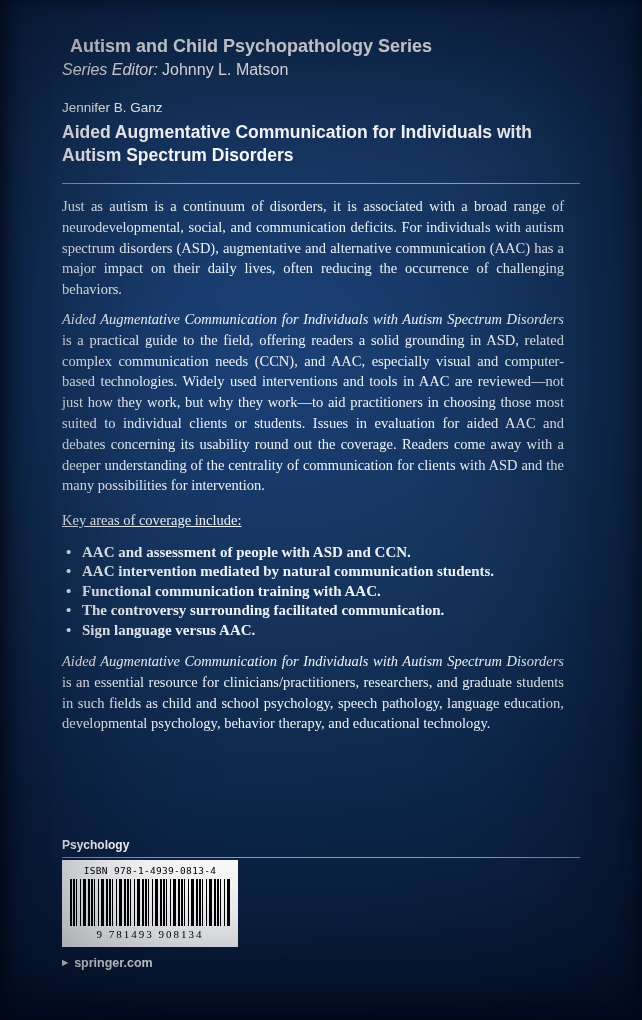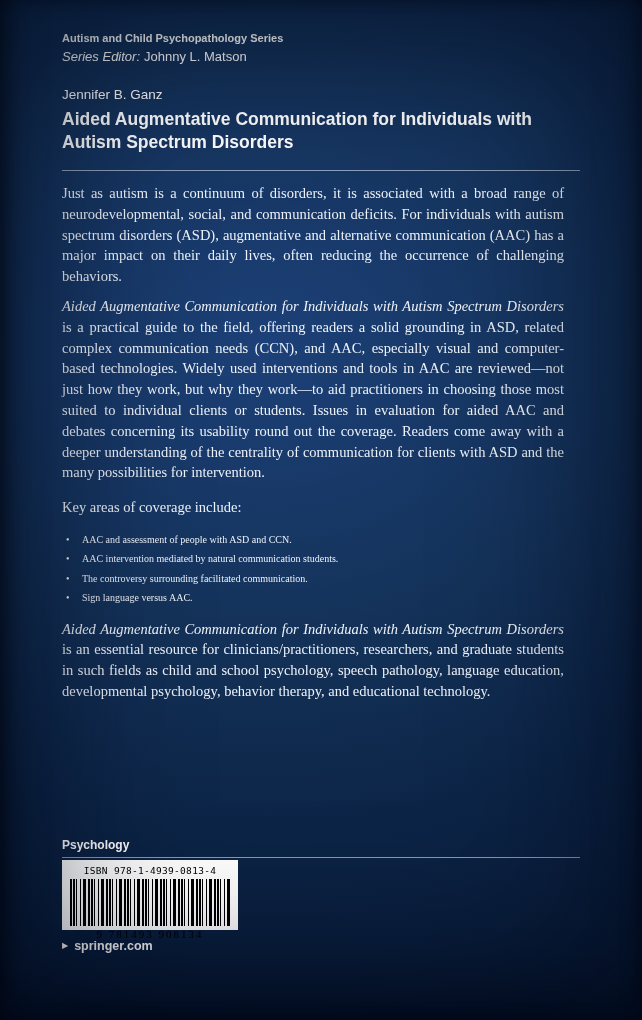--- a/index.html
+++ b/index.html
@@ -21,26 +21,26 @@
       inset 12px 0 22px -8px rgba(0,0,0,0.65),
       inset -10px 0 20px -8px rgba(0,0,0,0.45),
       inset 0 -40px 60px -20px rgba(0,0,10,0.5);
   }
   .content{
     position:relative;
     padding:30px 62px 0 62px;
   }
   .series-name{
     font-family:"Liberation Sans", sans-serif;
-    font-weight:700;font-size:11px;line-height:16px;
-    color:#ffffff;margin:0;
+    font-weight:700;font-size:18px;line-height:16px;
+    color:#ffffff;margin:8px;
   }
   .series-editor{
     font-family:"Liberation Sans", sans-serif;
-    font-size:13px;line-height:16px;color:#ffffff;
+    font-size:16px;line-height:16px;color:#ffffff;
     margin:3px 0 0 0;
   }
   .series-editor .lbl{font-style:italic;}
   .series-editor .name{margin-left:4px;}
   .author{
     font-family:"Liberation Sans", sans-serif;
     font-size:13.5px;line-height:17px;color:#ffffff;
     margin:21px 0 0 0;
   }
   .title{
@@ -53,45 +53,45 @@
     background:rgba(205,218,236,0.65);
   }
   .body-text p{
     font-size:14.5px;line-height:20.8px;
     text-align:justify;
     margin:0 16px 9px 0;color:#eef3f9;
   }
   .body-text .it{font-style:italic;}
   .key-heading{
     font-size:14.5px;line-height:20.8px;
-    margin:14px 0 12px 0 !important;text-align:left !important;
+    margin:14px 0 12px 0 !important;text-align:left !important;text-decoration:underline;
   }
   ul.bullets{
     list-style:none;margin:0 0 11px 0;padding:0;
   }
   ul.bullets li{
     position:relative;
-    font-size:10px;line-height:19.4px;
-    padding-left:20px;color:#eef3f9;
+    font-size:15px;line-height:19.4px;
+    padding-left:20px;color:#eef3f9;font-weight:bold;
   }
   ul.bullets li::before{
     content:"\2022";
     position:absolute;left:4px;top:0;
   }
   .footer{
     position:absolute;left:62px;top:838px;width:518px;
   }
   .category{
     font-family:"Liberation Sans", sans-serif;
     font-weight:700;font-size:12px;line-height:14px;color:#ffffff;
     margin:0;
   }
   .footer .divider{margin:5px 0 2px 0;}
   .barcode-box{
-    width:176px;height:70px;box-sizing:border-box;
+    width:176px;height:87px;box-sizing:border-box;
     background:#ffffff;color:#000000;
     padding:5px 6px 3px 6px;
     text-align:center;
   }
   .isbn-label{
     font-family:"DejaVu Sans Mono", monospace;
     font-size:9.5px;line-height:11px;letter-spacing:0.3px;
     white-space:nowrap;
   }
   .bars{
@@ -138,20 +138,21 @@
     <div class="body-text">
       <p>Just as autism is a continuum of disorders, it is associated with a broad range of neurodevelopmental, social, and communication deficits. For individuals with autism spectrum disorders (ASD), augmentative and alternative communication (AAC) has a major impact on their daily lives, often reducing the occurrence of challenging behaviors.</p>
 
       <p><span class="it">Aided Augmentative Communication for Individuals with Autism Spectrum Disorders</span><span> is a practical guide to the field, offering readers a solid grounding in ASD, related complex communication needs (CCN), and AAC, especially visual and computer-based technologies. Widely used interventions and tools in AAC are reviewed—not just how they work, but why they work—to aid practitioners in choosing those most suited to individual clients or students. Issues in evaluation for aided AAC and debates concerning its usability round out the coverage. Readers come away with a deeper understanding of the centrality of communication for clients with ASD and the many possibilities for intervention.</span></p>
 
       <p class="key-heading">Key areas of coverage include:</p>
 
       <ul class="bullets">
         <li>AAC and assessment of people with ASD and CCN.</li>
         <li>AAC intervention mediated by natural communication students.</li>
+        <li>Functional communication training with AAC.</li>
         <li>The controversy surrounding facilitated communication.</li>
         <li>Sign language versus AAC.</li>
       </ul>
 
       <p><span class="it">Aided Augmentative Communication for Individuals with Autism Spectrum Disorders</span><span> is an essential resource for clinicians/practitioners, researchers, and graduate students in such fields as child and school psychology, speech pathology, language education, developmental psychology, behavior therapy, and educational technology.</span></p>
     </div>
   </div>
 
   <div class="footer">
     <p class="category">Psychology</p>

